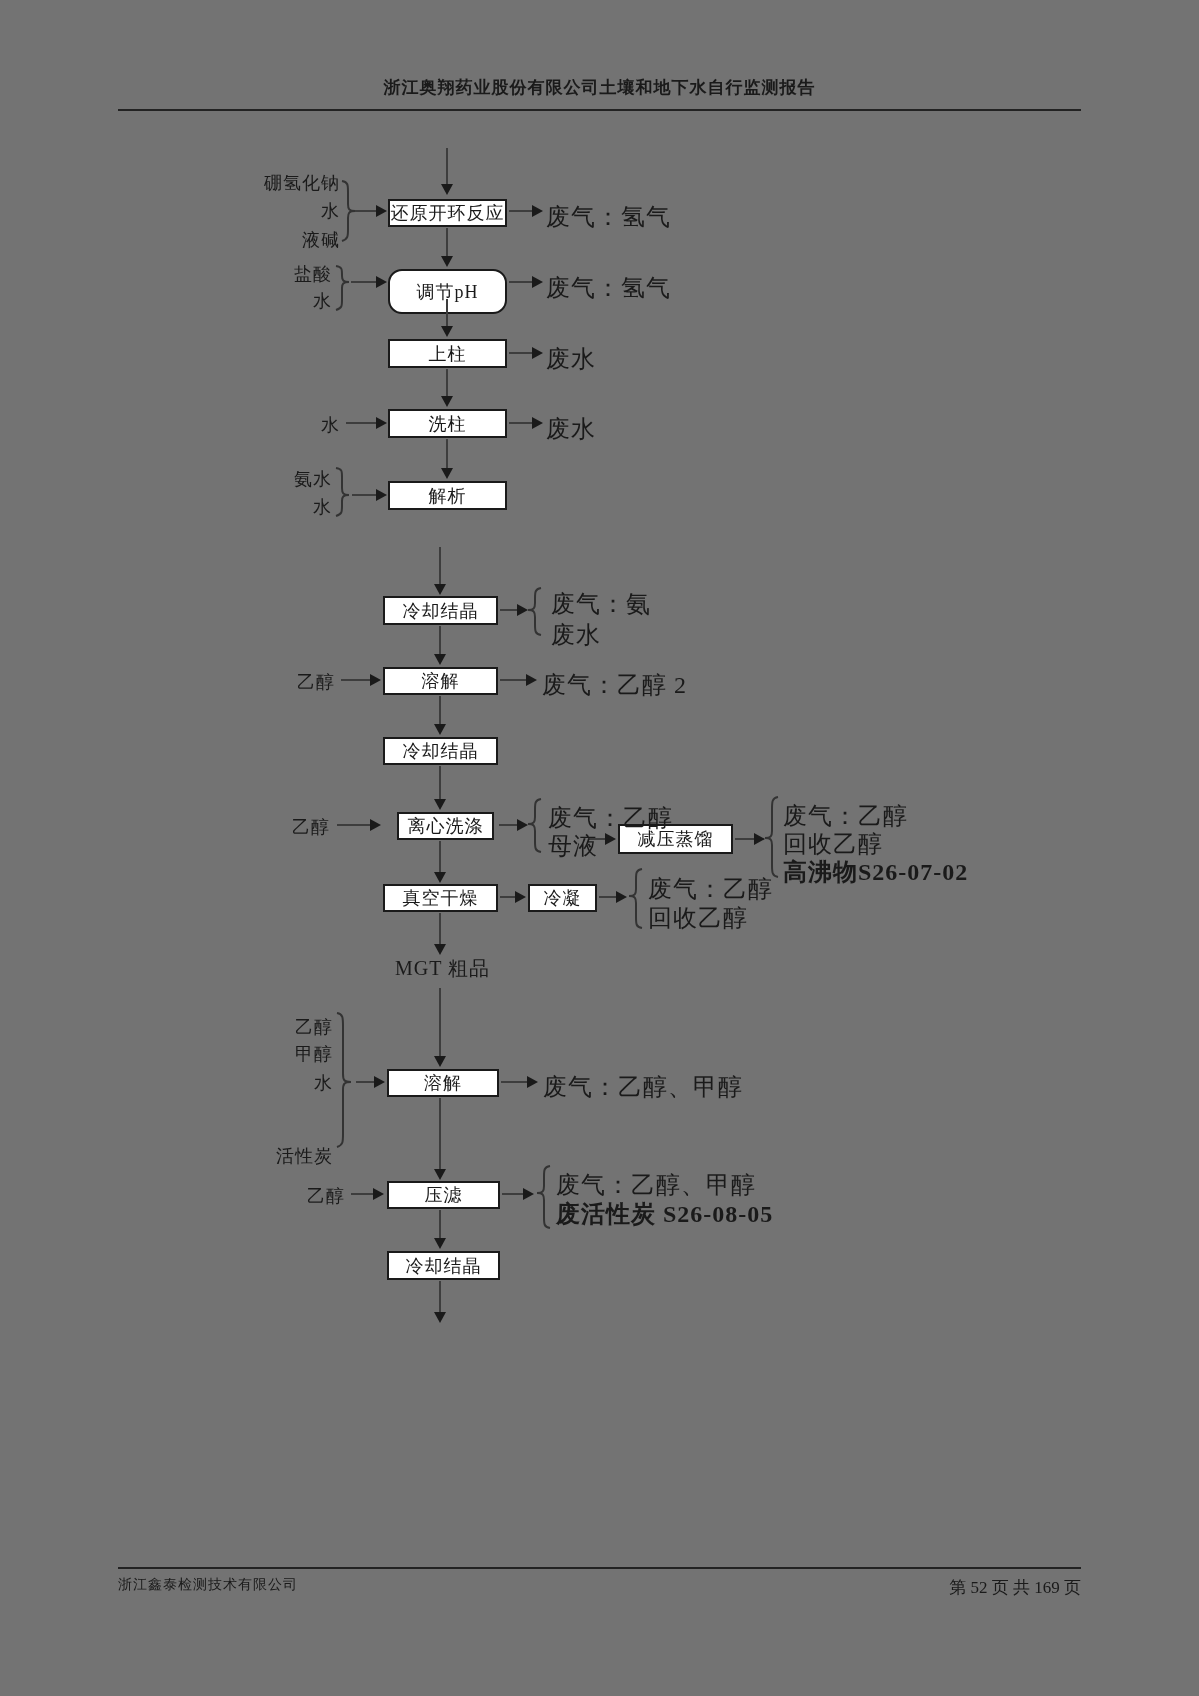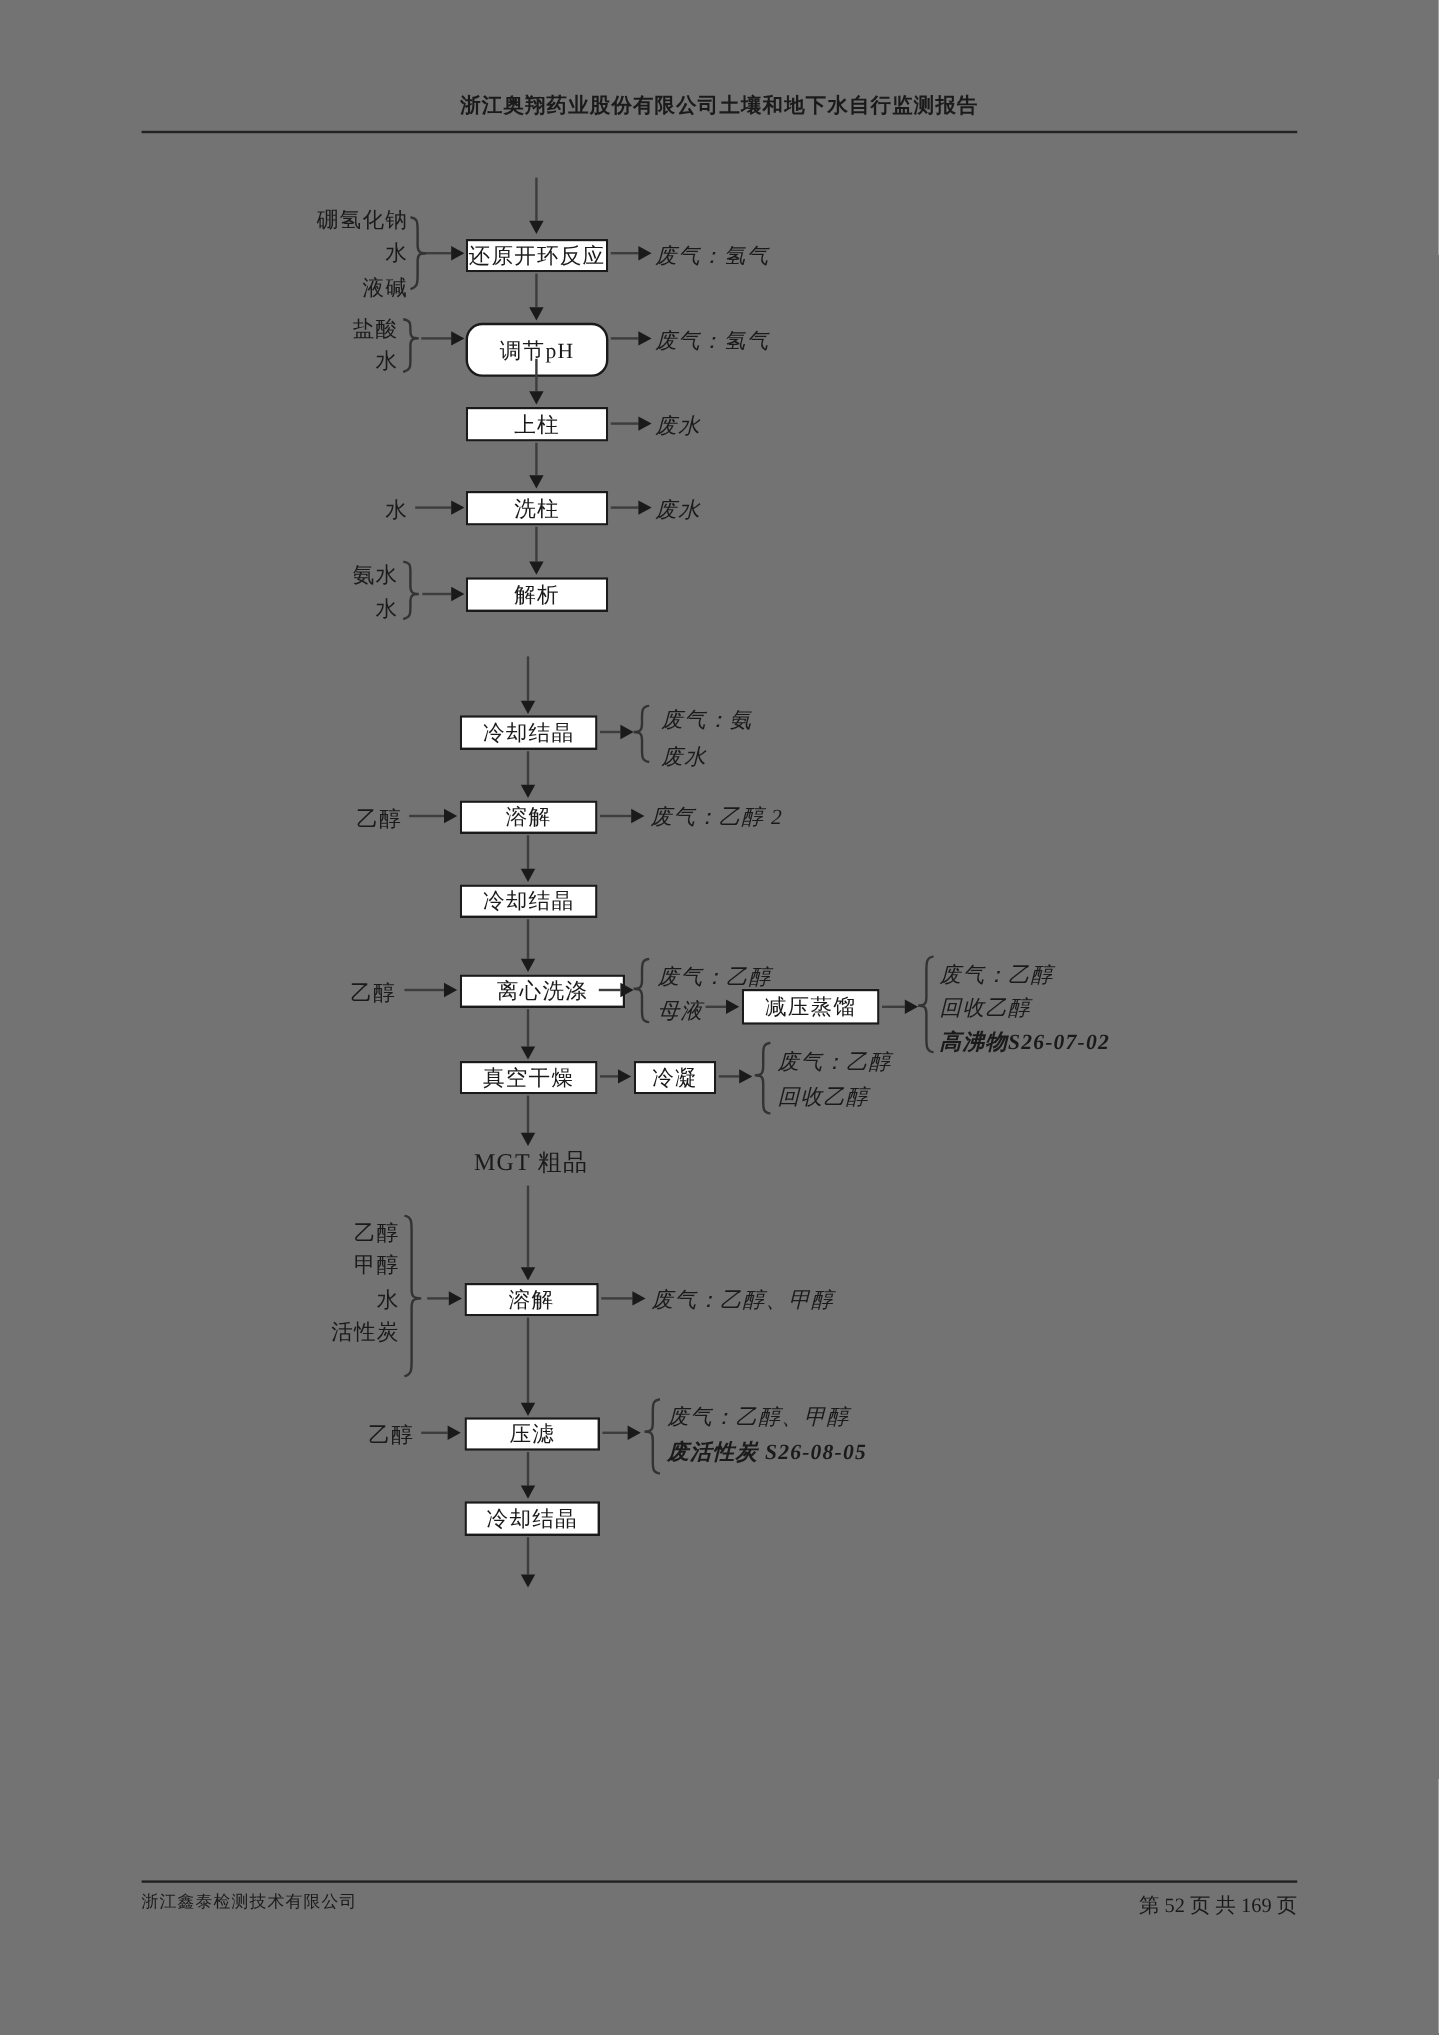--- a/index.html
+++ b/index.html
@@ -29,21 +29,21 @@
     border-left:6px solid transparent; border-right:6px solid transparent;
     border-top:11px solid #1a1a1a;
   }
   .harrow { position:absolute; height:2px; background:#3d3d3d; }
   .harrow::after {
     content:""; position:absolute; left:100%; top:-5px; width:0; height:0;
     border-top:6px solid transparent; border-bottom:6px solid transparent;
     border-left:11px solid #1a1a1a;
   }
   .lbl-r { position:absolute; font-size:18px; white-space:nowrap; text-align:right; letter-spacing:1px; }
-  .lbl-l { position:absolute; font-size:18px; white-space:nowrap; text-align:center; letter-spacing:1px;font-style:italic; }
+  .lbl-l { position:absolute; font-size:24px; white-space:nowrap; text-align:center; letter-spacing:1px; }
   .bold { font-weight:bold; }
   .free-label { position:absolute; font-size:20px; letter-spacing:1px; white-space:nowrap; }
   .brace { position:absolute; }
   .brace path { stroke:#333; stroke-width:2; fill:none; }
 </style>
 </head>
 <body>
 
 <div class="page">
 
@@ -51,21 +51,21 @@
   <div class="rule header-rule"></div>
 
   <div class="node" style="left:388px; top:199px; width:119px; height:28px;">还原开环反应</div>
   <div class="node" style="left:388px; top:269px; width:119px; height:45px;border-radius:14px;">调节pH</div>
   <div class="node" style="left:388px; top:339px; width:119px; height:29px;">上柱</div>
   <div class="node" style="left:388px; top:409px; width:119px; height:29px;">洗柱</div>
   <div class="node" style="left:388px; top:481px; width:119px; height:29px;">解析</div>
   <div class="node" style="left:383px; top:596px; width:115px; height:29px;">冷却结晶</div>
   <div class="node" style="left:383px; top:667px; width:115px; height:28px;">溶解</div>
   <div class="node" style="left:383px; top:737px; width:115px; height:28px;">冷却结晶</div>
-  <div class="node" style="left:383px; top:812px; width:138px; height:28px;">离心洗涤</div>
+  <div class="node" style="left:397px; top:812px; width:97px; height:28px;">离心洗涤</div>
   <div class="node" style="left:383px; top:884px; width:115px; height:28px;">真空干燥</div>
   <div class="node" style="left:387px; top:1069px; width:112px; height:28px;">溶解</div>
   <div class="node" style="left:387px; top:1181px; width:113px; height:28px;">压滤</div>
   <div class="node" style="left:387px; top:1251px; width:113px; height:29px;">冷却结晶</div>
   <div class="node" style="left:618px; top:824px; width:115px; height:30px;">减压蒸馏</div>
   <div class="node" style="left:528px; top:884px; width:69px; height:28px;">冷凝</div>
 
   <div class="varrow" style="left:446px; top:148px; height:36px;"></div>
   <div class="varrow" style="left:446px; top:228px; height:28px;"></div>
   <div class="varrow" style="left:446px; top:299px; height:27px;"></div>
@@ -140,21 +140,21 @@
   <div class="lbl-r" style="left:240px; top:262px; width:92px;">盐酸</div>
   <div class="lbl-r" style="left:240px; top:289px; width:92px;">水</div>
   <div class="lbl-r" style="left:250px; top:413px; width:90px;">水</div>
   <div class="lbl-r" style="left:240px; top:467px; width:92px;">氨水</div>
   <div class="lbl-r" style="left:240px; top:495px; width:92px;">水</div>
   <div class="lbl-r" style="left:245px; top:670px; width:90px;">乙醇</div>
   <div class="lbl-r" style="left:240px; top:815px; width:90px;">乙醇</div>
   <div class="lbl-r" style="left:243px; top:1015px; width:90px;">乙醇</div>
   <div class="lbl-r" style="left:243px; top:1042px; width:90px;">甲醇</div>
   <div class="lbl-r" style="left:243px; top:1071px; width:90px;">水</div>
-  <div class="lbl-r" style="left:243px; top:1098px; width:90px;">活性炭</div>
+  <div class="lbl-r" style="left:243px; top:1144px; width:90px;">活性炭</div>
   <div class="lbl-r" style="left:255px; top:1184px; width:90px;">乙醇</div>
 
   <div class="lbl-l" style="left:546px; top:201px;">废气：氢气</div>
   <div class="lbl-l" style="left:546px; top:272px;">废气：氢气</div>
   <div class="lbl-l" style="left:546px; top:343px;">废水</div>
   <div class="lbl-l" style="left:546px; top:413px;">废水</div>
   <div class="lbl-l" style="left:551px; top:588px;">废气：氨</div>
   <div class="lbl-l" style="left:551px; top:619px;">废水</div>
   <div class="lbl-l" style="left:542px; top:669px;">废气：乙醇 2</div>
   <div class="lbl-l" style="left:548px; top:802px;">废气：乙醇</div>

